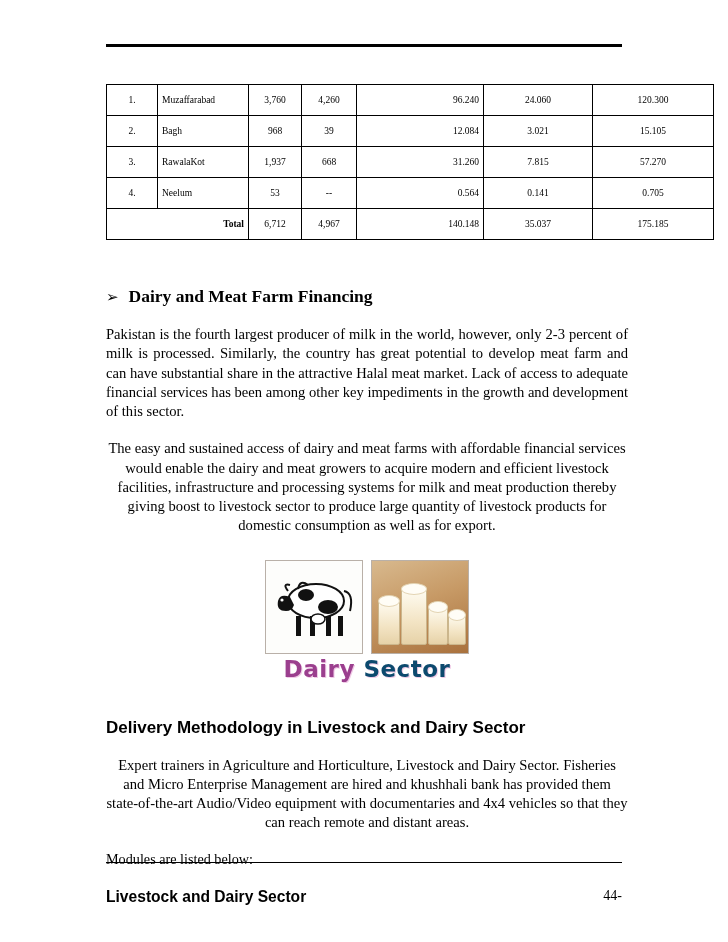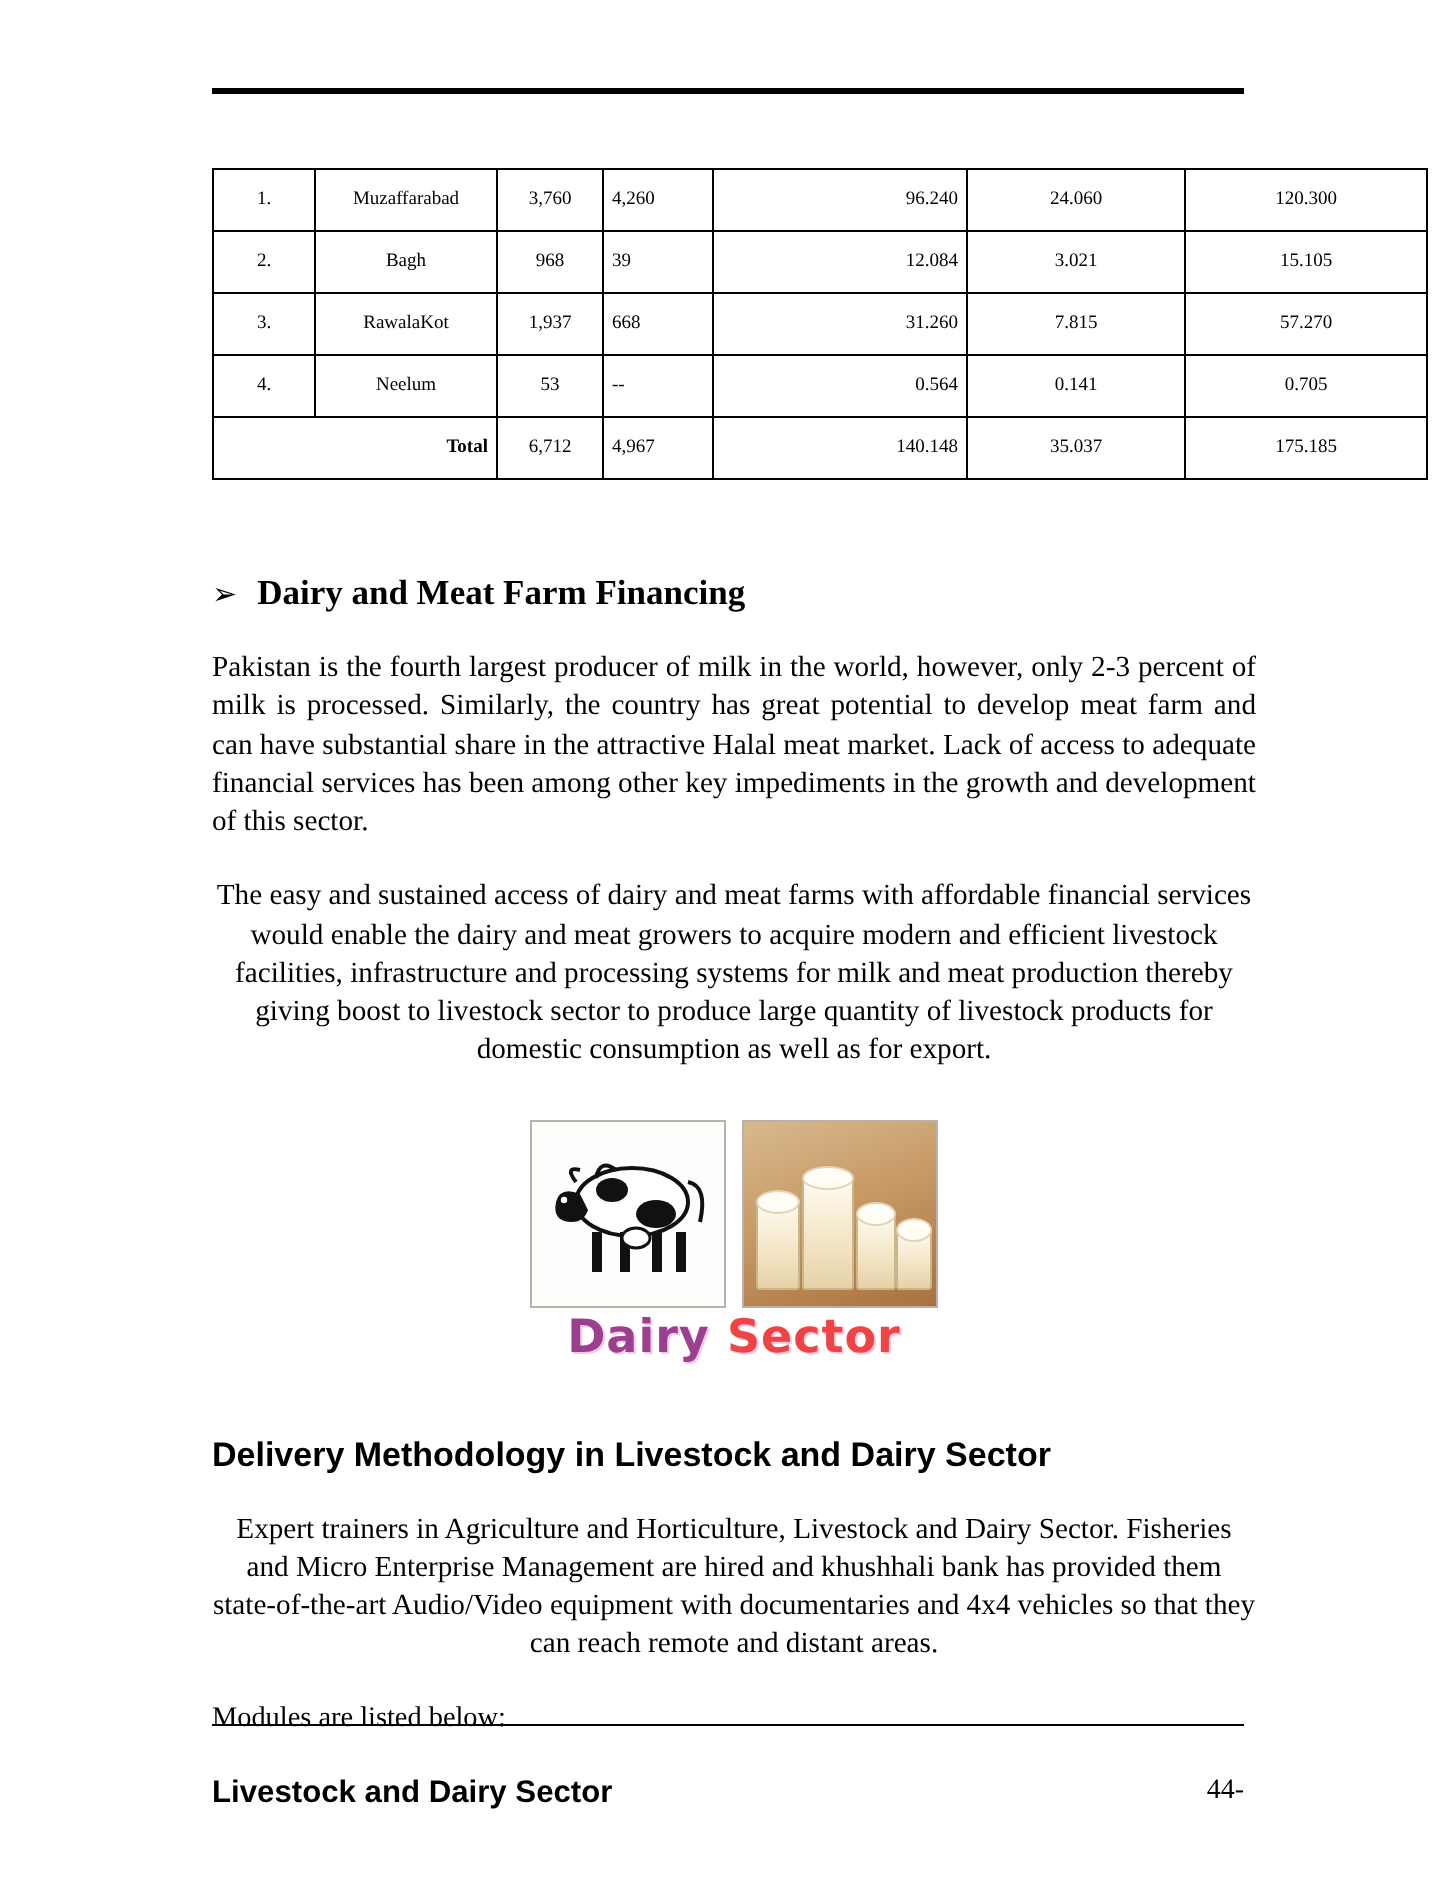--- a/index.html
+++ b/index.html
@@ -52,23 +52,23 @@
     font-family: "Liberation Serif", serif;
   }
   table.data-table td {
     border: 1px solid #000000;
     font-size: 9.5px;
     padding: 9px 4px;
     height: 12px;
     vertical-align: middle;
   }
   td.c-sn { width: 42px; text-align: center; }
-  td.c-name { width: 82px; text-align: center; padding-left: 8px; }
+  td.c-name { width: 82px; text-align: left; padding-left: 8px; }
   td.c-n1 { width: 44px; text-align: center; }
-  td.c-n2 { width: 46px; text-align: left; }
+  td.c-n2 { width: 46px; text-align: center; }
   td.c-n3 { width: 118px; text-align: right; }
   td.c-n4 { width: 100px; text-align: center; }
   td.c-n5 { width: 112px; text-align: center; }
   tr.total-row td.c-sn,
   tr.total-row td.c-name { border-right: 1px solid #000; }
   tr.total-row td.total-label {
     text-align: right;
     font-weight: bold;
     border-left: 1px solid #000;
   }
@@ -165,21 +165,21 @@
   .fig-caption {
     margin-top: 2px;
     text-align: center;
     font-family: "DejaVu Sans", sans-serif;
     font-size: 23px;
     font-weight: bold;
     color: #9b3f8e;
     letter-spacing: 0.5px;
     text-shadow: 1px 1px 0 #f0c9e6;
   }
-  .fig-caption .word2 { color: #ef4444; }
+  .fig-caption .word2 { color: #0c4a6e; }
 
   .page-number {
     position: absolute;
     left: 106px;
     top: 888px;
     width: 516px;
     text-align: right;
     font-size: 14px;
     font-family: "Liberation Serif", serif;
   }

